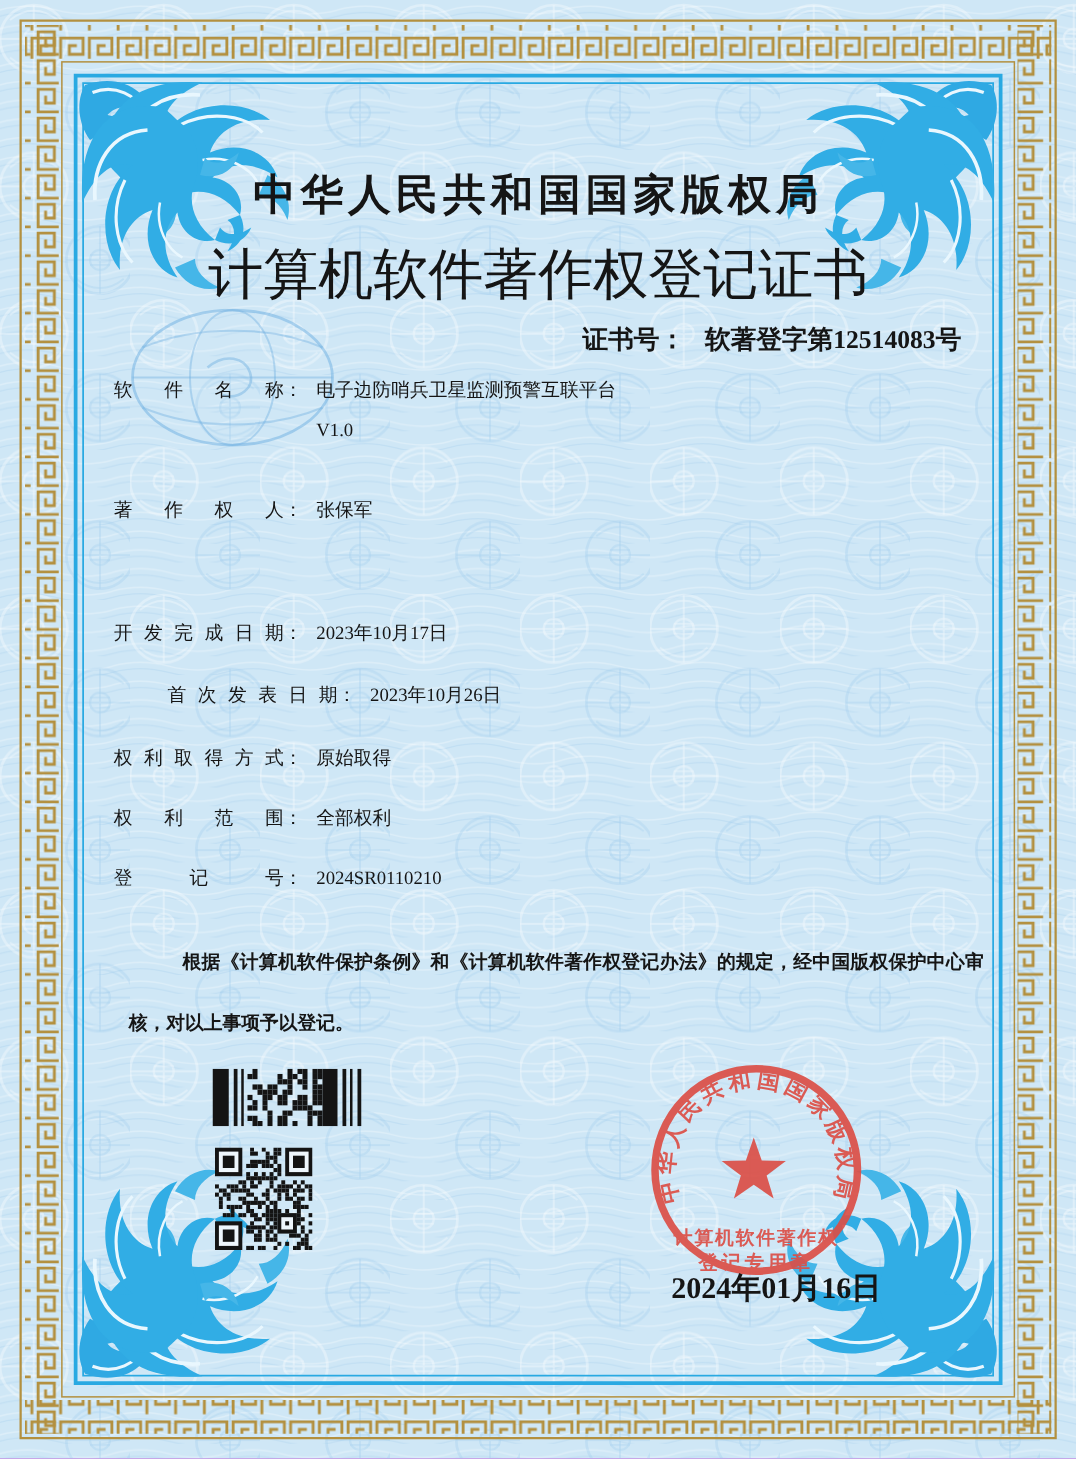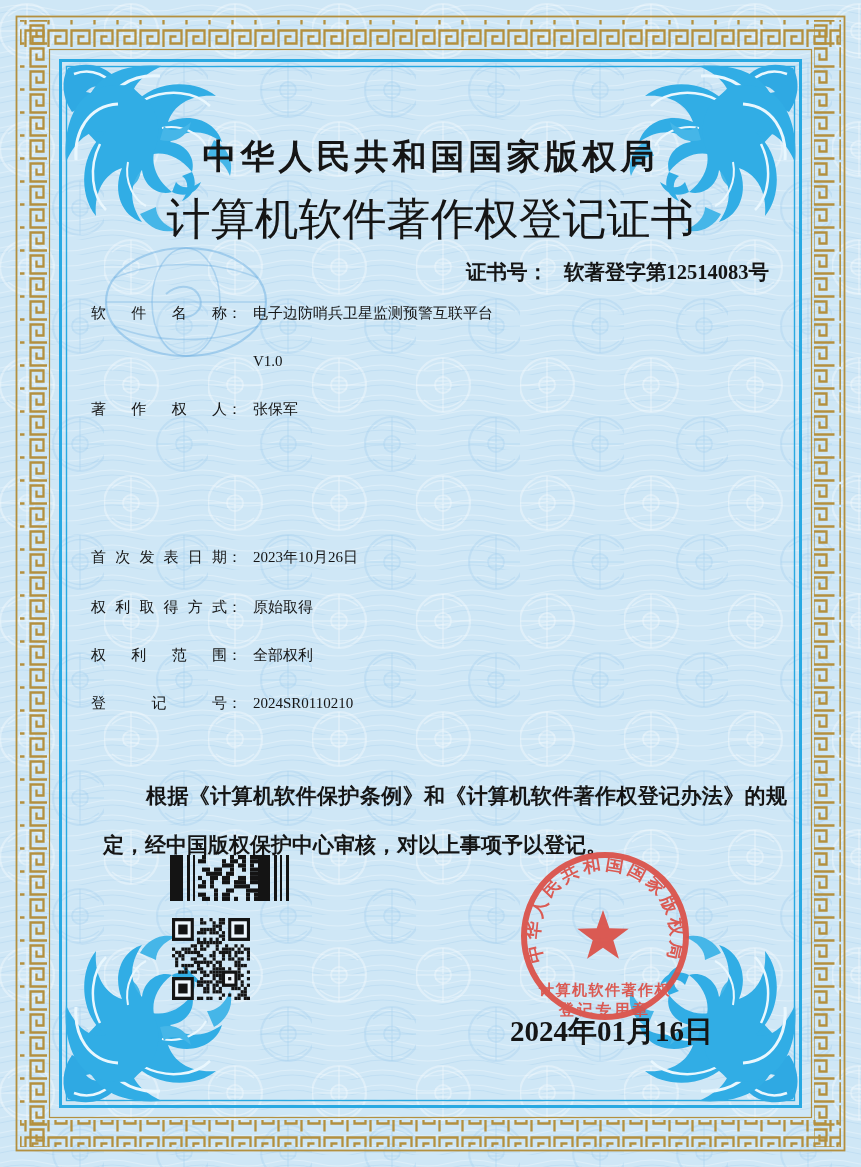--- a/index.html
+++ b/index.html
@@ -14,27 +14,27 @@
   .abs{position:absolute;}
   .t-center{text-align:center;width:861px;left:0;}
   .authority{top:139px;font-size:34px;font-weight:700;letter-spacing:4px;line-height:36px;}
   .doctitle{top:196px;font-size:44px;font-weight:400;letter-spacing:0px;line-height:48px;}
   .certno{top:261px;right:92px;font-size:20.5px;font-weight:700;line-height:22px;white-space:nowrap;}
   .certno .lbl{margin-right:16px;}
   .row{left:91px;font-size:15px;font-weight:400;line-height:24px;white-space:nowrap;}
   .flabel{display:inline-block;width:136px;text-align:justify;text-align-last:justify;vertical-align:top;}
   .fcolon{display:inline-block;width:22px;vertical-align:top;}
   .fvalue{display:inline-block;margin-left:4px;vertical-align:top;white-space:normal;}
-  .fvalue .ver{display:block;margin-top:24px;}
+  .fvalue .ver{display:block;margin-top:8px;}
   .statement{
-    left:103px;top:772px;width:684px;font-size:21px;font-weight:700;
+    left:103px;top:746px;width:684px;font-size:15px;font-weight:700;
     line-height:49px;text-align:justify;text-indent:43px;
   }
   .issuedate{left:510px;top:1017px;width:195px;text-align:right;
-    font-size:29px;font-weight:700;line-height:28px;white-space:nowrap;}
+    font-size:24px;font-weight:700;line-height:28px;white-space:nowrap;}
   .codebox{display:block;}
 </style>
 </head>
 <body>
 
 <div class="page">
 
   <svg class="decor" viewBox="0 0 861 1167" xmlns="http://www.w3.org/2000/svg">
     <defs>
 
@@ -119,22 +119,25 @@
   </div>
 
   <div class="abs row" style="top:301px;">
     <span class="flabel">软件名称</span><span class="fcolon">：</span><span class="fvalue" style="width:420px;"><span>电子边防哨兵卫星监测预警互联平台</span><span class="ver">V1.0</span></span>
   </div>
 
   <div class="abs row" style="top:397px;">
     <span class="flabel">著作权人</span><span class="fcolon">：</span><span class="fvalue">张保军</span>
   </div>
 
-
-  <div class="abs row" style="top:545px;">
+  <div class="abs row" style="top:495px;">
+    <span class="flabel">开发完成日期</span><span class="fcolon">：</span><span class="fvalue">2023年10月17日</span>
+  </div>
+
+  <div class="abs row" style="top:545px;margin-left:43px;">
     <span class="flabel">首次发表日期</span><span class="fcolon">：</span><span class="fvalue">2023年10月26日</span>
   </div>
 
   <div class="abs row" style="top:595px;">
     <span class="flabel">权利取得方式</span><span class="fcolon">：</span><span class="fvalue">原始取得</span>
   </div>
 
   <div class="abs row" style="top:643px;">
     <span class="flabel">权利范围</span><span class="fcolon">：</span><span class="fvalue">全部权利</span>
   </div>

